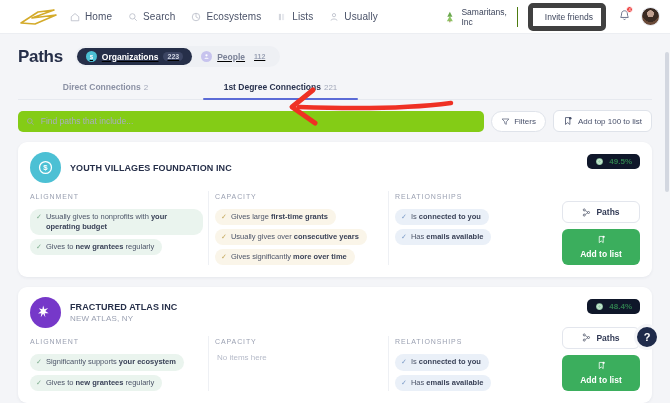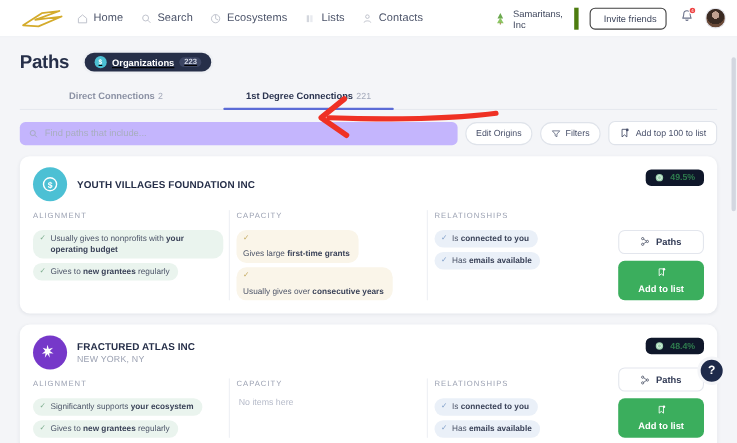--- a/index.html
+++ b/index.html
@@ -26,26 +26,26 @@
     display: flex; align-items: center; gap: 5px;
     font-size: 10px; color: #4a5268; letter-spacing: .1px;
     cursor: pointer;
   }
   .nav-item .ico { width: 10px; height: 10px; display: block; opacity: .62; }
   .nav-spacer { flex: 1; }
   .right-nav { display: flex; align-items: center; gap: 0; }
   .org-chip {
     display: flex; align-items: center; gap: 5px;
     font-size: 8.5px; color: #3e465c; padding-right: 10px;
-    border-right: 4px solid #4d7c0f; height: 20px; cursor: pointer;
+    border-right: 1px solid #4d7c0f; height: 20px; cursor: pointer;
   }
   .invite-btn {
     display: flex; align-items: center; gap: 4px;
     font-size: 8.5px; color: #3e465c;
-    border: 1px solid #404040; border-radius: 5px;
+    border: 5px solid #404040; border-radius: 5px;
     padding: 4px 8px; margin-left: 10px; background: #fff;
     cursor: pointer; white-space: nowrap;
   }
   .bell-wrap { position: relative; margin-left: 12px; cursor: pointer; }
   .bell-dot {
     position: absolute; top: -2px; right: -2px;
     width: 7px; height: 7px; border-radius: 50%;
     background: #ef4444; border: 1px solid #fff;
     font-size: 4px; color: #fff; line-height: 5px; text-align: center;
   }
@@ -109,21 +109,21 @@
 
   
   .arrow-svg { position: absolute; left: 283px; top: 48px; pointer-events: none; }
 
   
   .searchrow {
     display: flex; align-items: center; gap: 7px;
     padding: 10px 18px 0 18px;
   }
   .search-field {
-    flex: 1; height: 21px; background: #c4b5fd; border-radius: 5px;
+    flex: 1; height: 21px; background: #84cc16; border-radius: 5px;
     display: flex; align-items: center; gap: 6px; padding: 0 8px;
     cursor: text;
   }
   .search-field input {
     border: none; outline: none; background: transparent;
     font-size: 8.5px; color: #5a6178; width: 100%;
     font-family: "Liberation Sans", sans-serif;
   }
   .search-field input::placeholder { color: #a8aebf; }
   .pill-btn {
@@ -178,21 +178,21 @@
     font-size: 7px; color: #9ba1b2; letter-spacing: .9px; margin-bottom: 5px;
   }
   .chip {
     display: inline-flex; align-items: flex-start; gap: 4px;
     border-radius: 9px; padding: 3px 8px 3px 6px; margin-bottom: 0;
     font-size: 7.5px; line-height: 1.35; color: #4c5468;
   }
   .chip .tick { color: #7fae8f; font-size: 7px; line-height: 1.4; flex: none; }
   .chip b { font-weight: bold; color: #3a4258; }
   .chip-green { background: #eaf4ee; }
-  .chip-cream { background: #faf5e9; flex-direction: column; }
+  .chip-cream { background: #faf5e9; }
   .chip-cream .tick { color: #c4a95f; }
   .chip-blue { background: #eaf0f8; }
   .chip-blue .tick { color: #7e9dc8; }
   .empty-note { font-size: 8px; color: #b6bbc9; padding: 3px 2px; }
 
   .actions {
     position: absolute; right: 12px; bottom: 12px; width: 78px;
     display: flex; flex-direction: column; gap: 6px;
   }
   .btn-paths {
@@ -261,21 +261,21 @@
           <rect x="3" y="3" width="3.4" height="10" fill="#b9bec9"></rect>
           <rect x="8" y="3" width="3.4" height="10" fill="#dadee6"></rect>
         </svg>
       <span>Lists</span>
     </div>
     <div class="nav-item">
       <svg class="ico" viewBox="0 0 16 16">
           <circle cx="8" cy="5" r="2.6" fill="none" stroke="#8d93a5" stroke-width="1.3"></circle>
           <path d="M3.2 13.6 C3.2 10.4 12.8 10.4 12.8 13.6" fill="none" stroke="#8d93a5" stroke-width="1.3"></path>
         </svg>
-      <span>Contacts</span>
+      <span>Usually</span>
     </div>
   </div>
 
   <div class="nav-spacer"></div>
 
   <div class="right-nav">
     <div class="org-chip">
       <svg class="ico" viewBox="0 0 16 16">
           <path d="M8 2 L11 8 H5 Z" fill="#6ba84f"></path>
           <path d="M8 7 L11.5 13 H4.5 Z" fill="#8cc663"></path>
@@ -309,20 +309,30 @@
   <div class="header-block">
     <div class="title-row">
       <div class="page-title">Paths</div>
 
       <div class="seg">
         <div class="seg-btn active">
           <span class="seg-ico" style="background:#4cc0d4;display:flex;align-items:center;justify-content:center;color:#fff;font-size:6px;font-weight:bold;">$</span>
           <span>Organizations</span>
           <span class="seg-count">223</span>
         </div>
+        <div class="seg-btn">
+          <span class="seg-ico" style="background:#c7c3ee;display:flex;align-items:center;justify-content:center;">
+            <svg width="7" height="7" viewBox="0 0 16 16">
+                <circle cx="8" cy="5.4" r="2.6" fill="#fff"></circle>
+                <path d="M3 13.2 C3 9.8 13 9.8 13 13.2 Z" fill="#fff"></path>
+              </svg>
+          </span>
+          <span>People</span>
+          <span class="seg-count">112</span>
+        </div>
       </div>
     </div>
 
 
     <div class="subtabs">
       <div class="subtab">
         <span>Direct Connections</span><span class="cnt">2</span>
       </div>
       <div class="subtab active">
         <span>1st Degree Connections</span><span class="cnt">221</span>
@@ -335,23 +345,20 @@
     <path d="M30 8 L9 25 L32 41" stroke="#ef3124" stroke-width="5" fill="none" stroke-linecap="round" stroke-linejoin="round"></path>
   </svg>
 
   <div class="searchrow">
     <div class="search-field">
       <svg width="9" height="9" viewBox="0 0 16 16">
           <circle cx="7" cy="7" r="4.3" fill="none" stroke="#a2a8b9" stroke-width="1.5"></circle>
           <line x1="10.3" y1="10.3" x2="14" y2="14" stroke="#a2a8b9" stroke-width="1.5"></line>
         </svg>
       <input type="text" value="" placeholder="Find paths that include..." style="">
-    </div>
-    <div class="pill-btn">
-      <span>Edit Origins</span>
     </div>
     <div class="pill-btn">
       <svg width="9" height="9" viewBox="0 0 16 16">
           <path d="M2 3.5 H14 L9.4 8.6 V13 L6.6 11.4 V8.6 Z" fill="none" stroke="#596179" stroke-width="1.3" stroke-linejoin="round"></path>
         </svg>
       <span>Filters</span>
     </div>
     <div class="sq-btn">
       <svg width="10" height="10" viewBox="0 0 16 16">
           <path d="M4 2.5 H11 V13.5 L7.5 10.6 L4 13.5 Z" fill="none" stroke="#48506a" stroke-width="1.3" stroke-linejoin="round"></path>
@@ -399,20 +406,24 @@
 
         <div class="col col-2">
           <div class="col-title">CAPACITY</div>
           <div class="chip chip-cream">
             <span class="tick">✓</span>
             <span><span>Gives large </span><b>first-time grants</b></span>
           </div>
           <div class="chip chip-cream">
             <span class="tick">✓</span>
             <span><span>Usually gives over </span><b>consecutive years</b></span>
+          </div>
+          <div class="chip chip-cream">
+            <span class="tick">✓</span>
+            <span><span>Gives significantly </span><b>more over time</b></span>
           </div>
         </div>
 
         <div class="col col-3">
           <div class="col-title">RELATIONSHIPS</div>
           <div class="chip chip-blue">
             <span class="tick">✓</span>
             <span><span>Is </span><b>connected to you</b></span>
           </div>
           <div class="chip chip-blue">
@@ -446,21 +457,21 @@
 
     <div class="card">
       <div class="card-head">
         <div class="org-avatar" style="background:#7638c9;">
           <svg width="19" height="19" viewBox="0 0 24 24">
             <path d="M9 3 L10.6 8 L15.4 6.4 L11.8 10.2 L16 13 L11 12.8 L11.8 18 L9 13.6 L6 18 L6.8 12.8 L2.6 13.4 L6.4 10.2 L3.6 6.6 L8 8 Z" fill="#fff"></path>
           </svg>
         </div>
         <div>
           <div class="org-name">FRACTURED ATLAS INC</div>
-          <div class="org-loc">NEW YORK, NY</div>
+          <div class="org-loc">NEW ATLAS, NY</div>
         </div>
       </div>
 
       <div class="score">
         <svg width="9" height="9" viewBox="0 0 16 16">
             <circle cx="8" cy="8" r="6" fill="#9ed2b0"></circle>
             <circle cx="8" cy="8" r="3.4" fill="none" stroke="#e9f7ee" stroke-width="1.2"></circle>
           </svg>
         <span>48.4%</span>
       </div>

